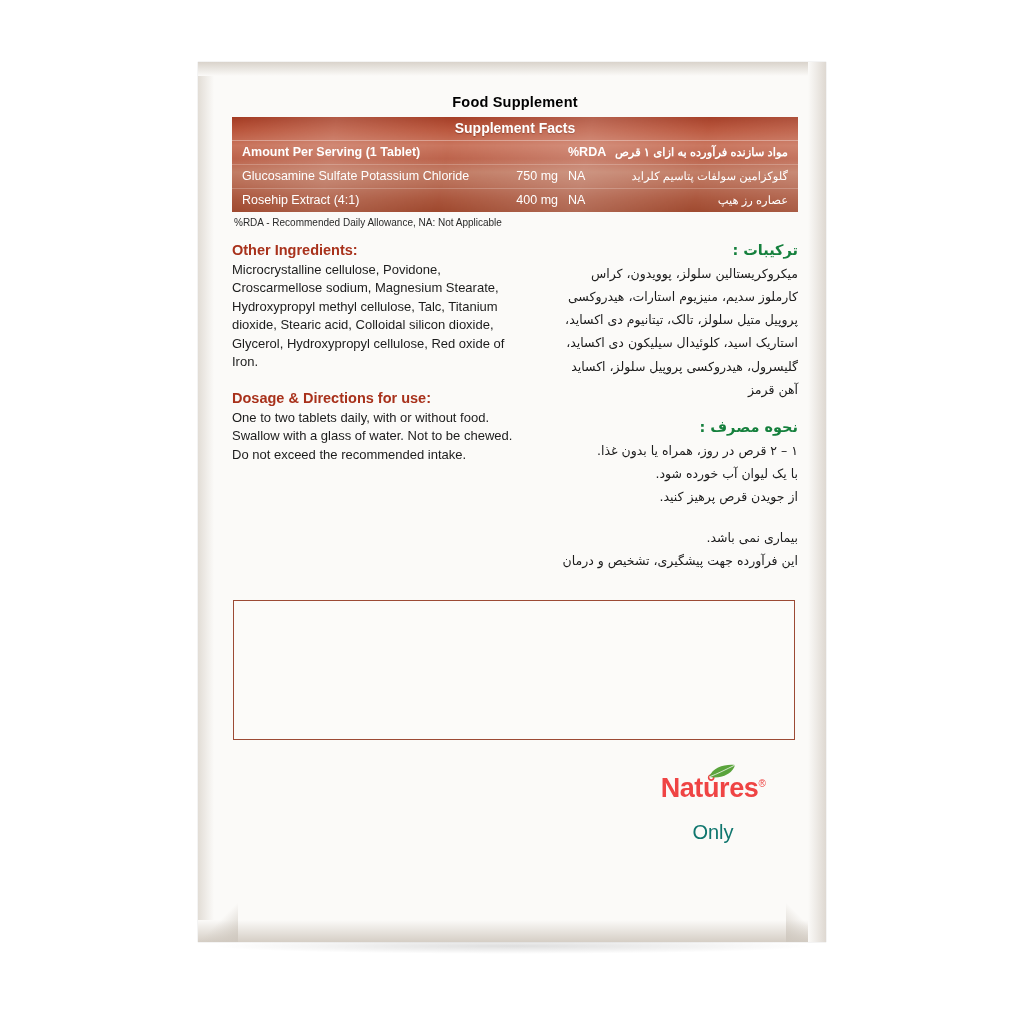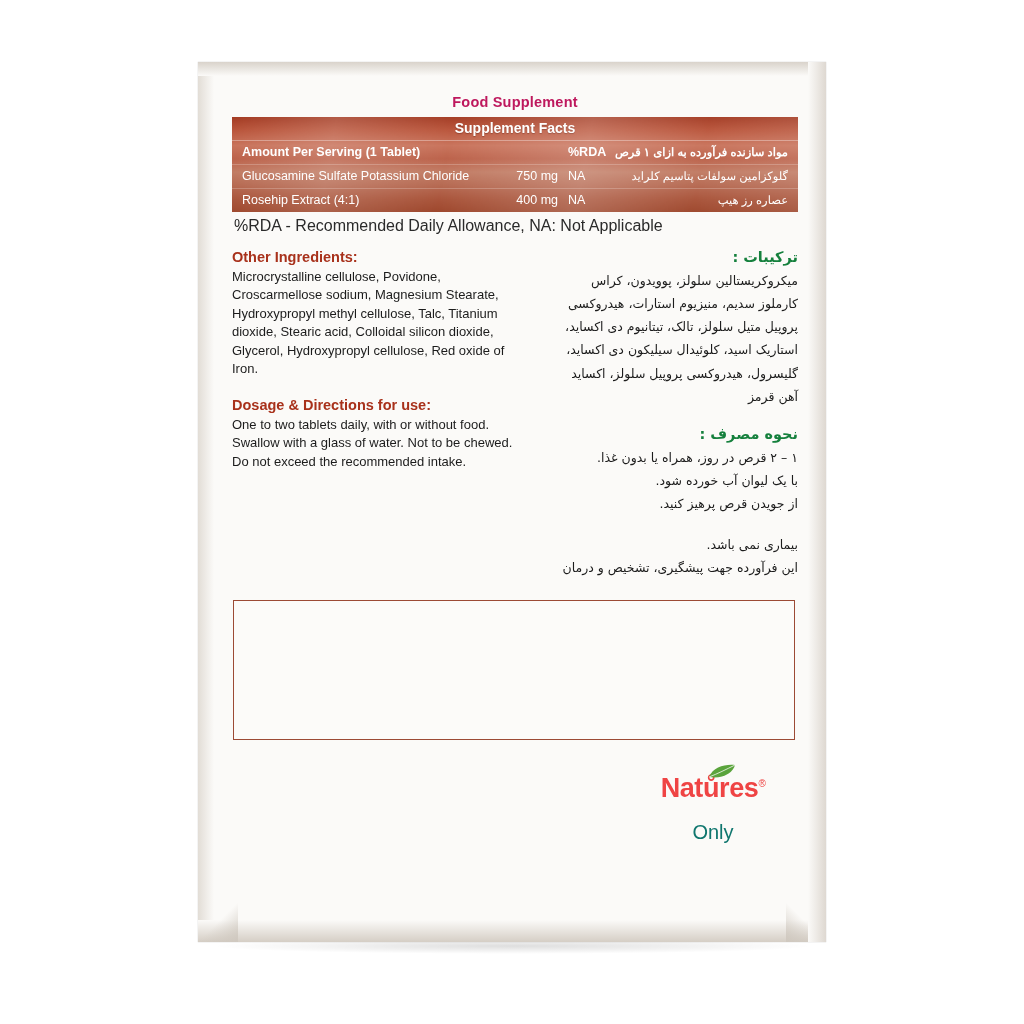--- a/index.html
+++ b/index.html
@@ -79,21 +79,21 @@
     position: absolute;
     left: 34px;
     top: 32px;
     width: 566px;
   }
 
   .food-supp {
     text-align: center;
     font-size: 14.5px;
     font-weight: bold;
-    color: #be185d;
+    color: #000000;
     letter-spacing: 0.2px;
     margin-bottom: 7px;
   }
 
   
   .sf-table {
     width: 100%;
     background:
       linear-gradient(to bottom,
         #a33a22 0%,
@@ -145,21 +145,21 @@
        rgba(255,255,255,0.00) 0%,
        rgba(255,255,255,0.16) 18%,
        rgba(255,255,255,0.02) 38%,
        rgba(255,255,255,0.20) 62%,
        rgba(255,255,255,0.03) 82%,
        rgba(255,255,255,0.13) 100%);
     mix-blend-mode: screen;
   }
 
   .rda-note {
-    font-size: 16px;
+    font-size: 10px;
     color: #2a2a2a;
     padding: 5px 2px 0 2px;
   }
 
   
   .cols {
     position: relative;
     margin-top: 14px;
     min-height: 300px;
   }

